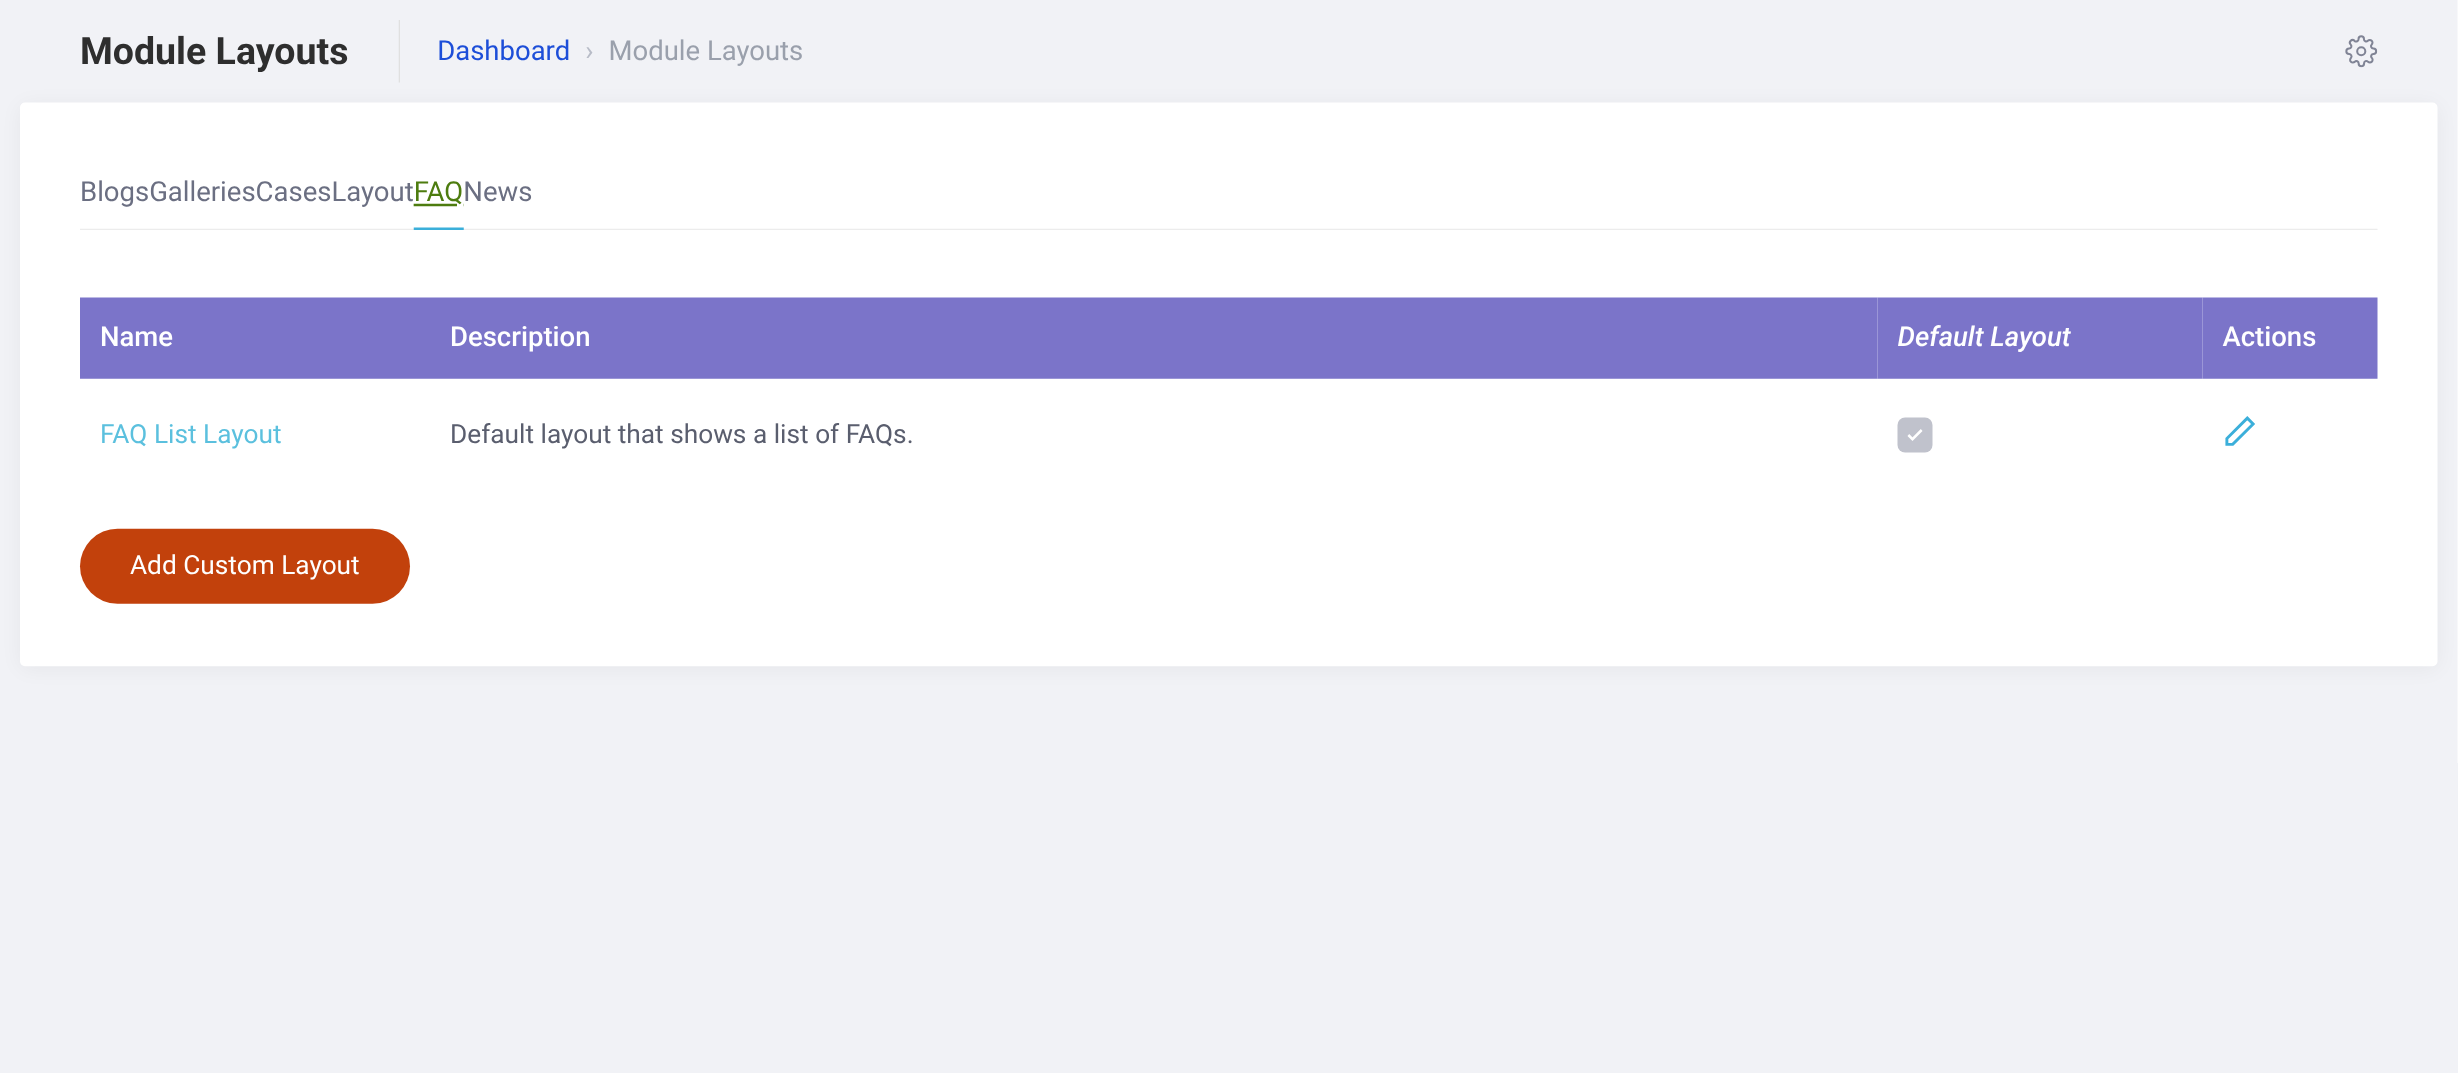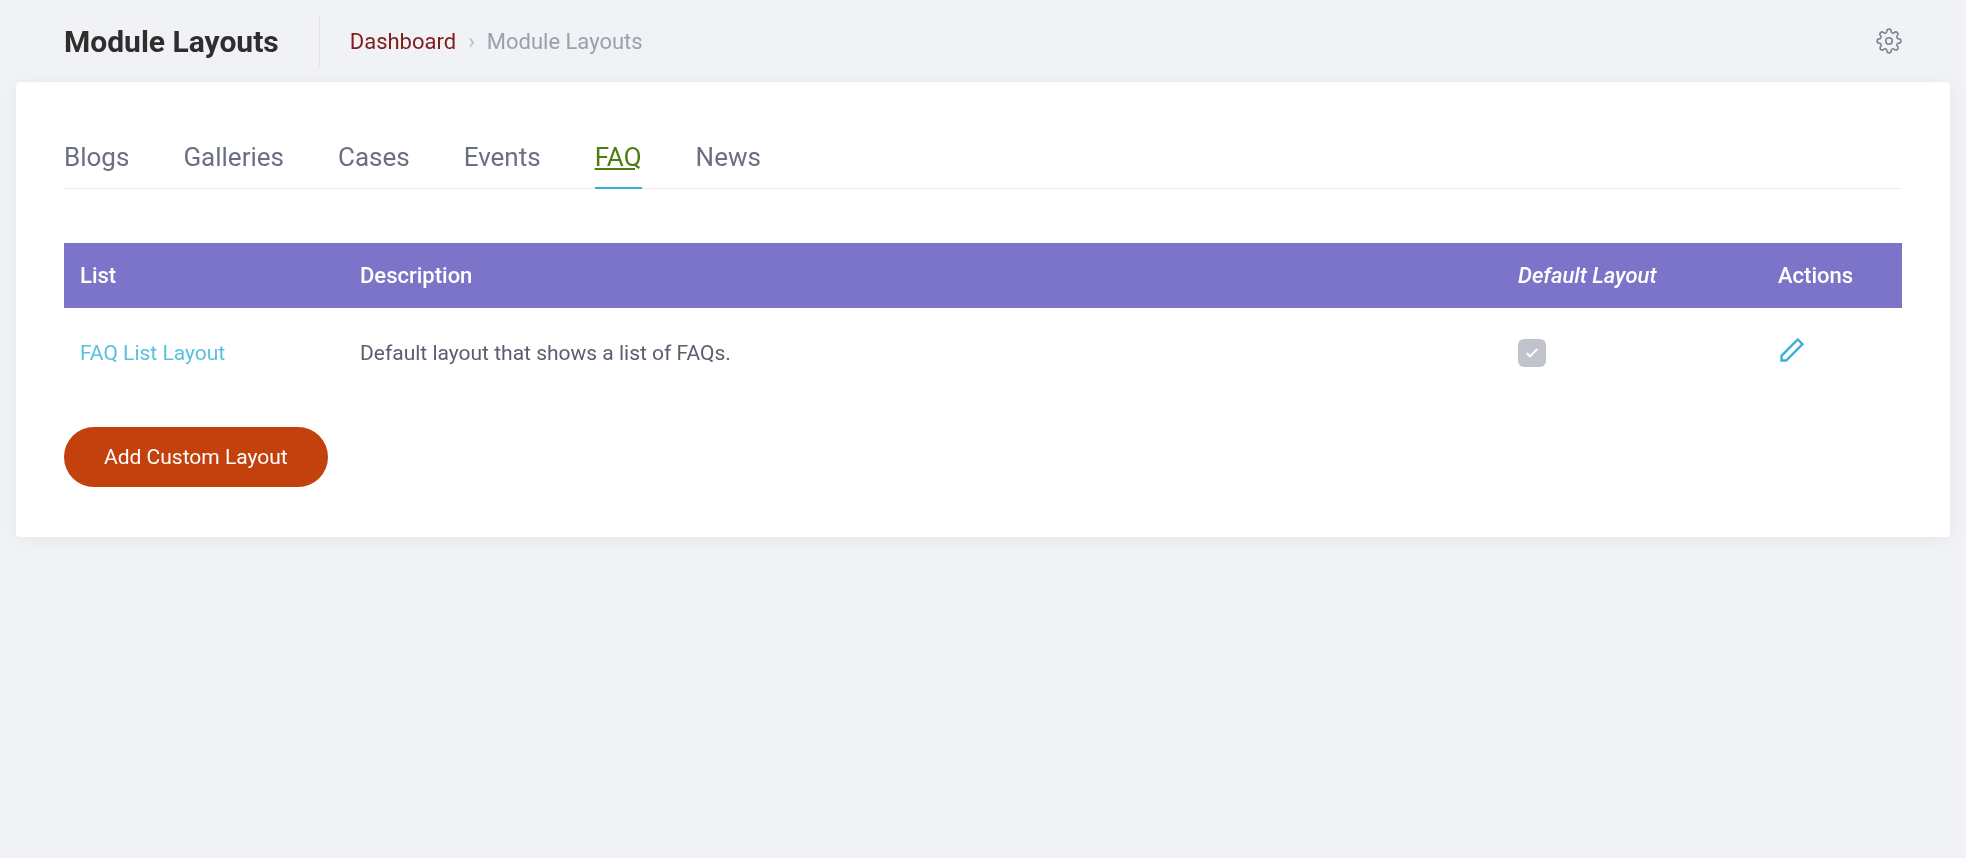--- a/index.html
+++ b/index.html
@@ -35,21 +35,21 @@
   }
   .breadcrumb {
     display: flex;
     align-items: center;
     gap: 12px;
     padding-left: 30px;
     font-size: 22px;
     color: #9aa0ac;
   }
   .breadcrumb a {
-    color: #7f1d1d;
+    color: #1d4ed8;
     text-decoration: none;
   }
   .breadcrumb-sep {
     color: #b8bcc7;
   }
   .gear {
     position: absolute;
     right: 48px;
     top: 50%;
     transform: translateY(-50%);
@@ -65,23 +65,22 @@
     stroke-width: 1.5;
   }
   .card {
     background: #fff;
     border-radius: 4px;
     box-shadow: 0 2px 18px rgba(0,0,0,0.05);
     padding: 60px 48px 50px 48px;
   }
   .tabs {
     display: flex;
-    gap: 54px;
     border-bottom: 1px solid #ececec;
-    font-size: 26px;
+    font-size: 22px;
     color: #6b6f82;
   }
   .tab {
     padding-bottom: 16px;
     cursor: pointer;
     position: relative;
   }
   .tab.active {
     color: #4d7c0f;
     text-decoration: underline;
@@ -191,29 +190,29 @@
           <path d="M19.4 15a1.65 1.65 0 0 0 .33 1.82l.06.06a2 2 0 1 1-2.83 2.83l-.06-.06a1.65 1.65 0 0 0-1.82-.33 1.65 1.65 0 0 0-1 1.51V21a2 2 0 0 1-4 0v-.09a1.65 1.65 0 0 0-1-1.51 1.65 1.65 0 0 0-1.82.33l-.06.06a2 2 0 1 1-2.83-2.83l.06-.06A1.65 1.65 0 0 0 4.6 15a1.65 1.65 0 0 0-1.51-1H3a2 2 0 0 1 0-4h.09a1.65 1.65 0 0 0 1.51-1 1.65 1.65 0 0 0-.33-1.82l-.06-.06a2 2 0 1 1 2.83-2.83l.06.06A1.65 1.65 0 0 0 9 4.6a1.65 1.65 0 0 0 1-1.51V3a2 2 0 0 1 4 0v.09a1.65 1.65 0 0 0 1 1.51 1.65 1.65 0 0 0 1.82-.33l.06-.06a2 2 0 1 1 2.83 2.83l-.06.06A1.65 1.65 0 0 0 19.4 9a1.65 1.65 0 0 0 1.51 1H21a2 2 0 0 1 0 4h-.09a1.65 1.65 0 0 0-1.51 1z"></path>
         </svg>
     </div>
   </div>
 
   <div class="card">
     <div class="tabs" id="tabs-container">
         <div class="tab">Blogs</div>
         <div class="tab">Galleries</div>
         <div class="tab">Cases</div>
-        <div class="tab">Events</div>
+        <div class="tab">Layout</div>
         <div class="tab active">FAQ</div>
         <div class="tab">News</div>
       </div>
 
     <table class="table">
       <thead>
         <tr>
-          <th class="col-name">List</th>
+          <th class="col-name">Name</th>
           <th class="col-desc">Description</th>
           <th class="col-default">Default Layout</th>
           <th class="col-actions">Actions</th>
         </tr>
       </thead>
       <tbody id="table-body">
           <tr>
             <td><a class="link">FAQ List Layout</a></td>
             <td>Default layout that shows a list of FAQs.</td>
             <td><span class="checkbox">

